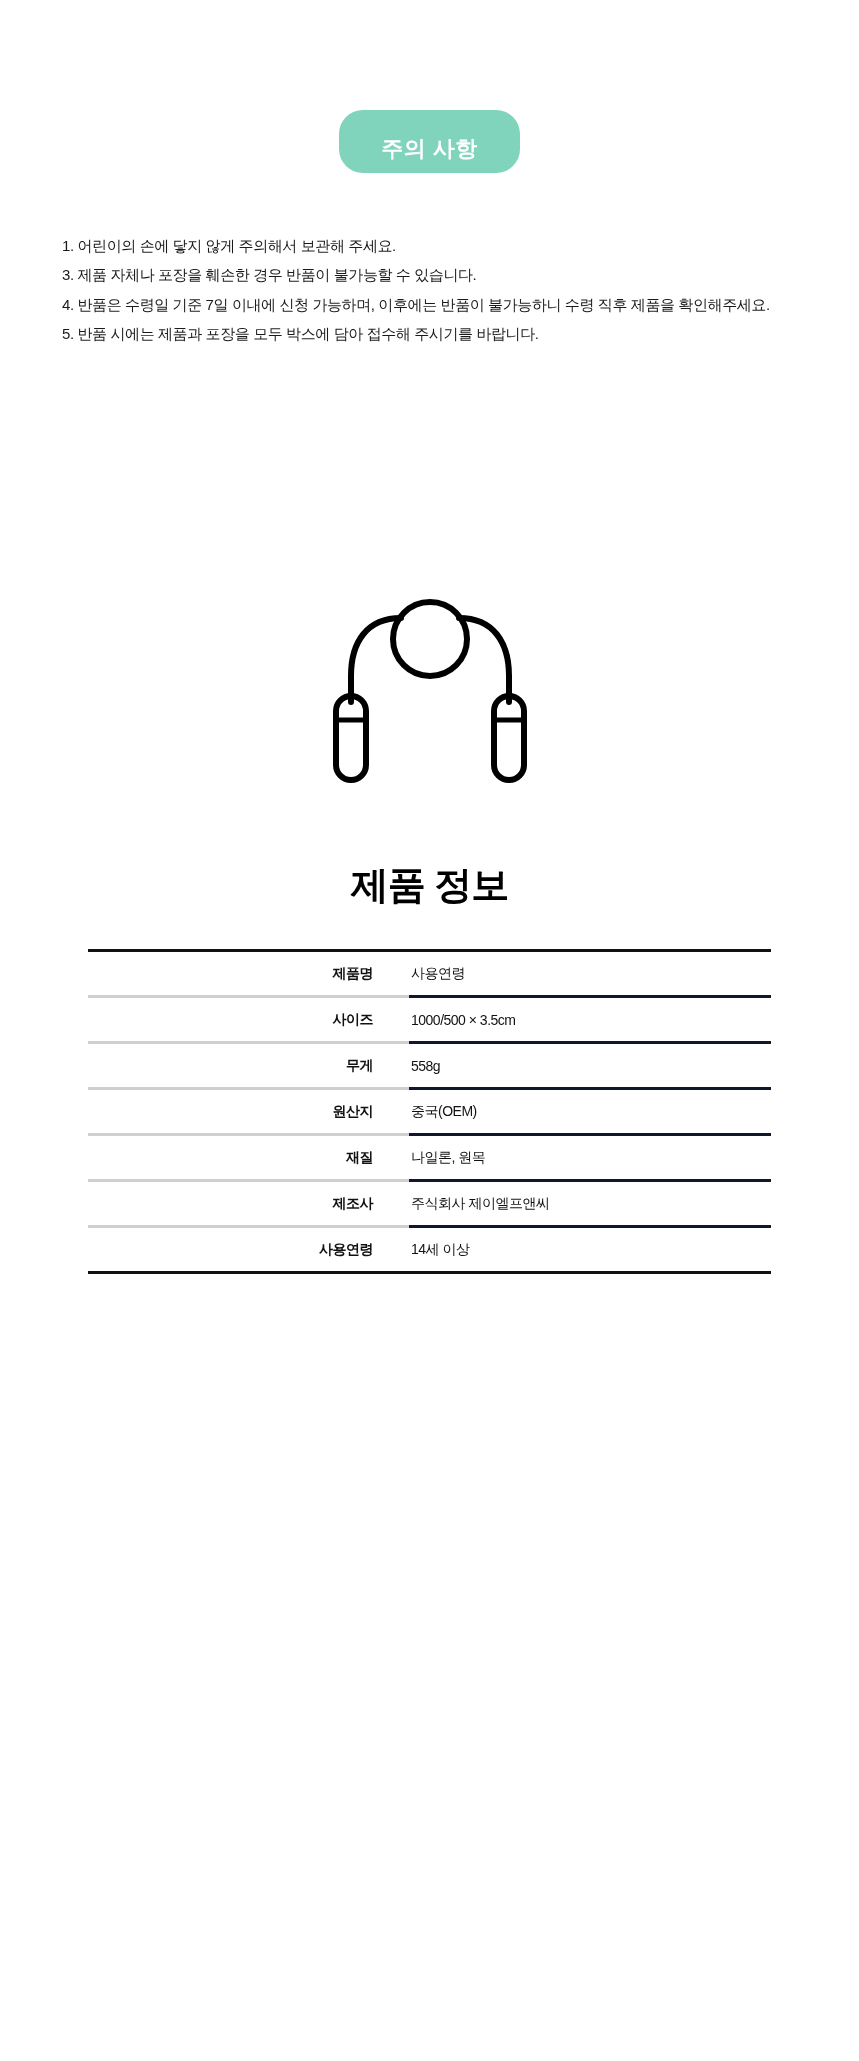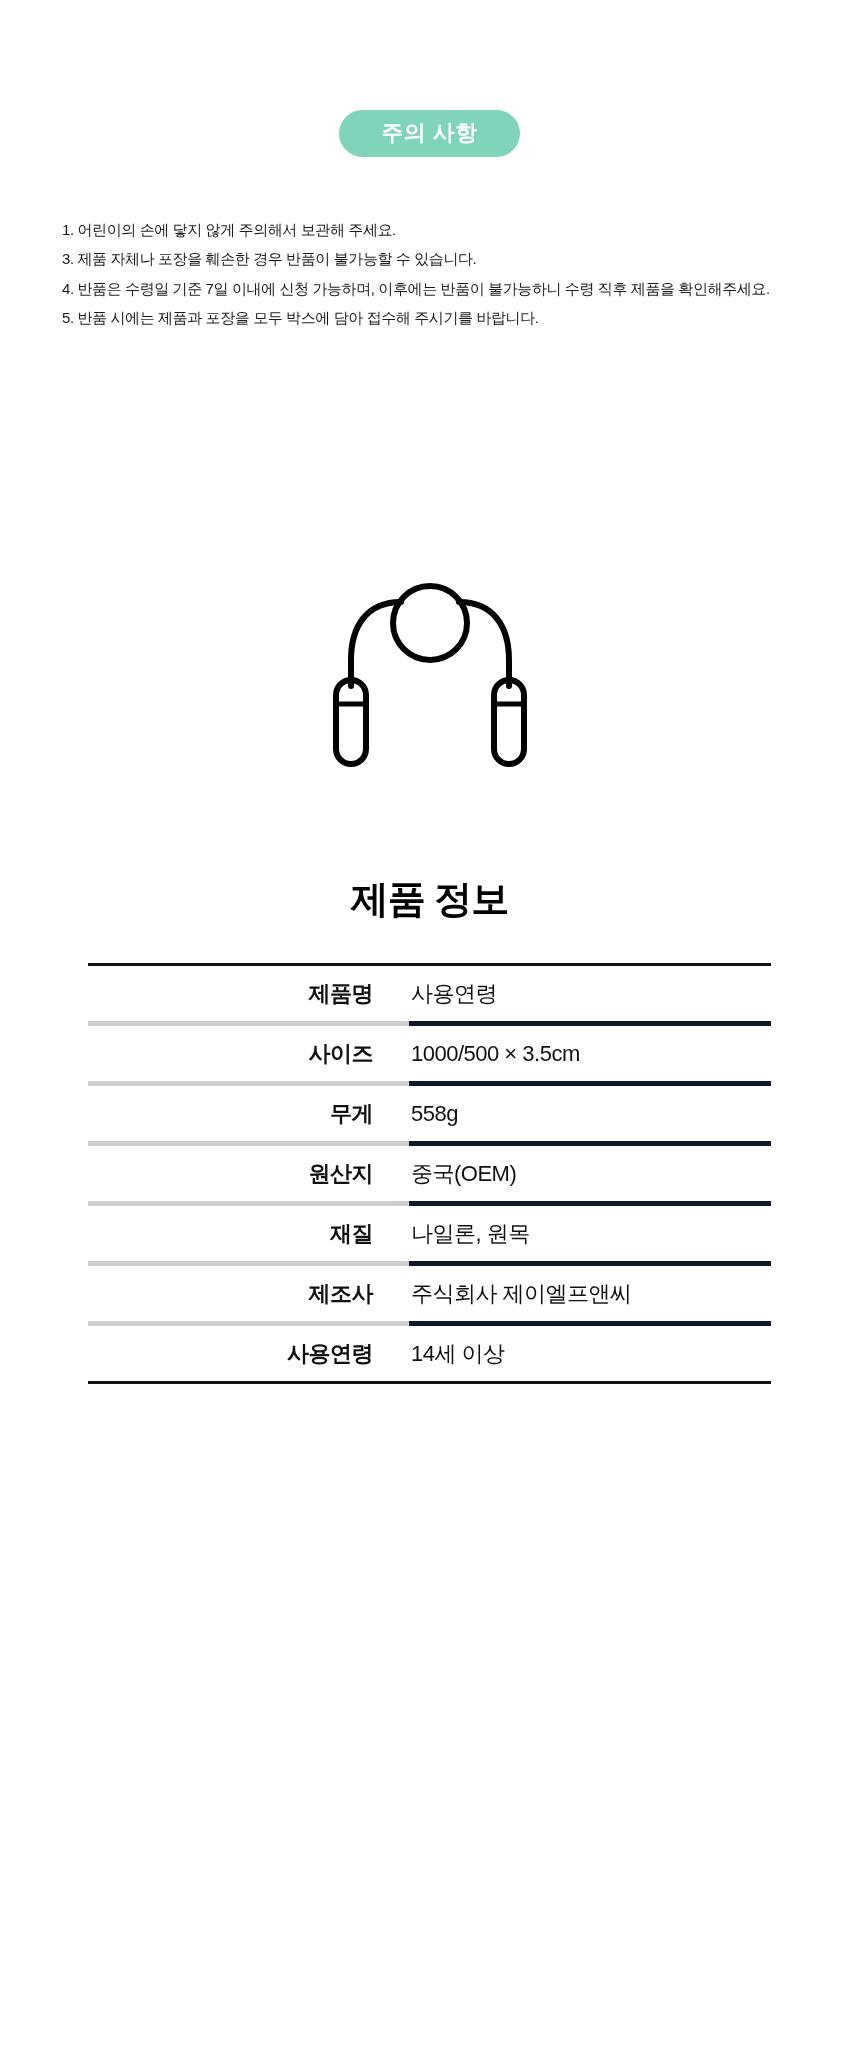--- a/index.html
+++ b/index.html
@@ -31,21 +31,21 @@
     display: flex;
     justify-content: center;
   }
   .badge {
     background: #7fd4bb;
     color: #ffffff;
     font-size: 22px;
     font-weight: bold;
     letter-spacing: 0.5px;
     border-radius: 24px;
-    padding: 12px 42px 13px 42px;
+    padding: 28px 42px 13px 42px;
     line-height: 1;
     display: inline-block;
   }
   .notice-list {
     margin: 58px 0 0 0;
     padding: 0 60px 0 62px;
     list-style: none;
   }
   .notice-list li {
     font-size: 15px;
@@ -60,59 +60,59 @@
     margin-top: 236px;
     display: flex;
     justify-content: center;
   }
   .illustration svg {
     display: block;
   }
 
   
   .info-title {
-    margin-top: 96px;
+    margin-top: 66px;
     text-align: center;
     font-size: 38px;
     font-weight: bold;
     letter-spacing: -1px;
     color: #000000;
   }
   .spec-table-wrap {
     margin: 38px auto 0 auto;
     padding: 0 88px;
     box-sizing: border-box;
   }
   table.spec {
     width: 100%;
     border-collapse: collapse;
   }
   table.spec tr td {
     padding: 13px 0 12px 0;
-    font-size: 22px;
+    font-size: 14px;
     letter-spacing: -0.5px;
     vertical-align: middle;
   }
   table.spec td.label {
     width: 47%;
     text-align: right;
     font-weight: bold;
     padding-right: 36px;
     color: #111111;
     box-sizing: border-box;
   }
   table.spec td.value {
     text-align: left;
     font-weight: 400;
     color: #111111;
     padding-left: 2px;
   }
   
   table.spec tr + tr td {
-    border-top: 5px solid #0f172a;
+    border-top: 3px solid #0f172a;
   }
   table.spec tr + tr td.label {
     border-top-color: #cfcfcf;
   }
   
   .rule-top, .rule-bottom {
     height: 3px;
     background: #111111;
     margin: 0 auto;
   }

